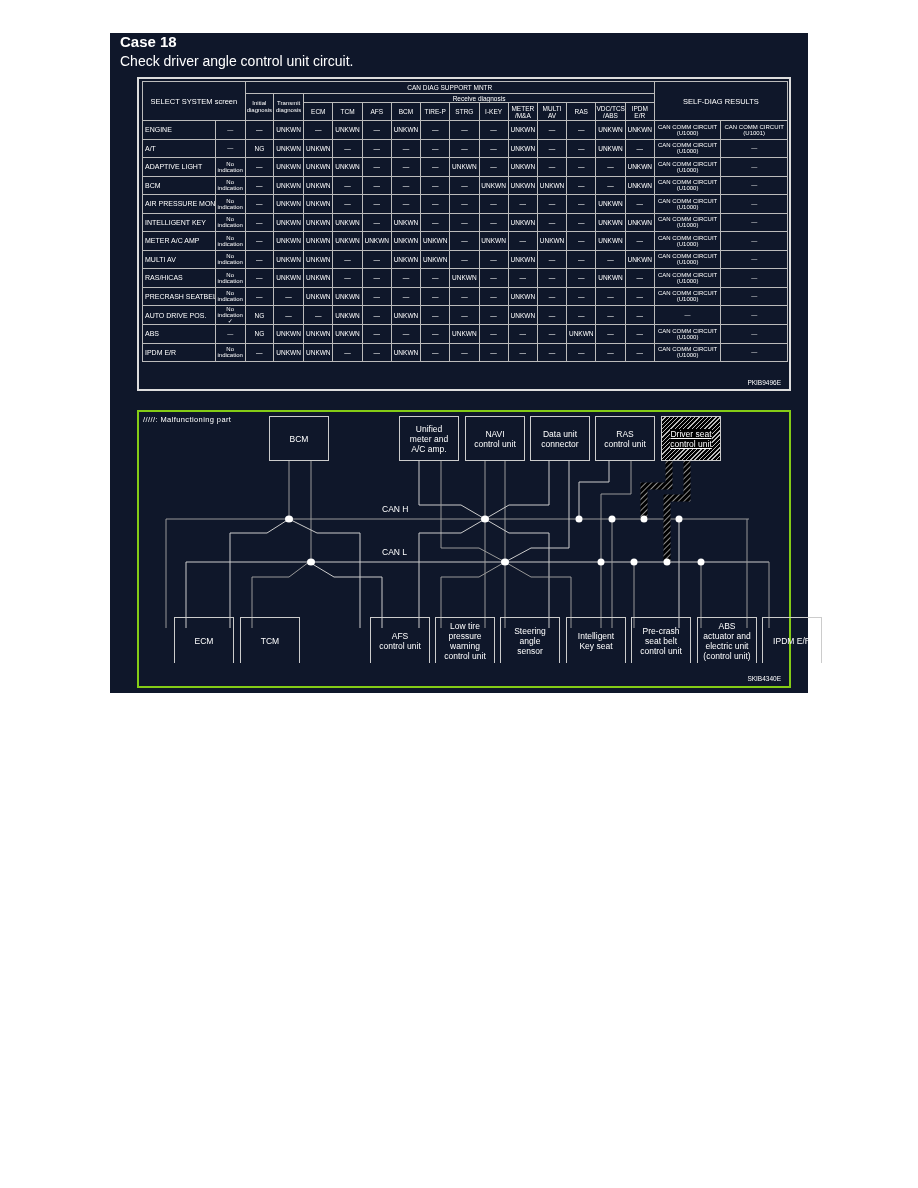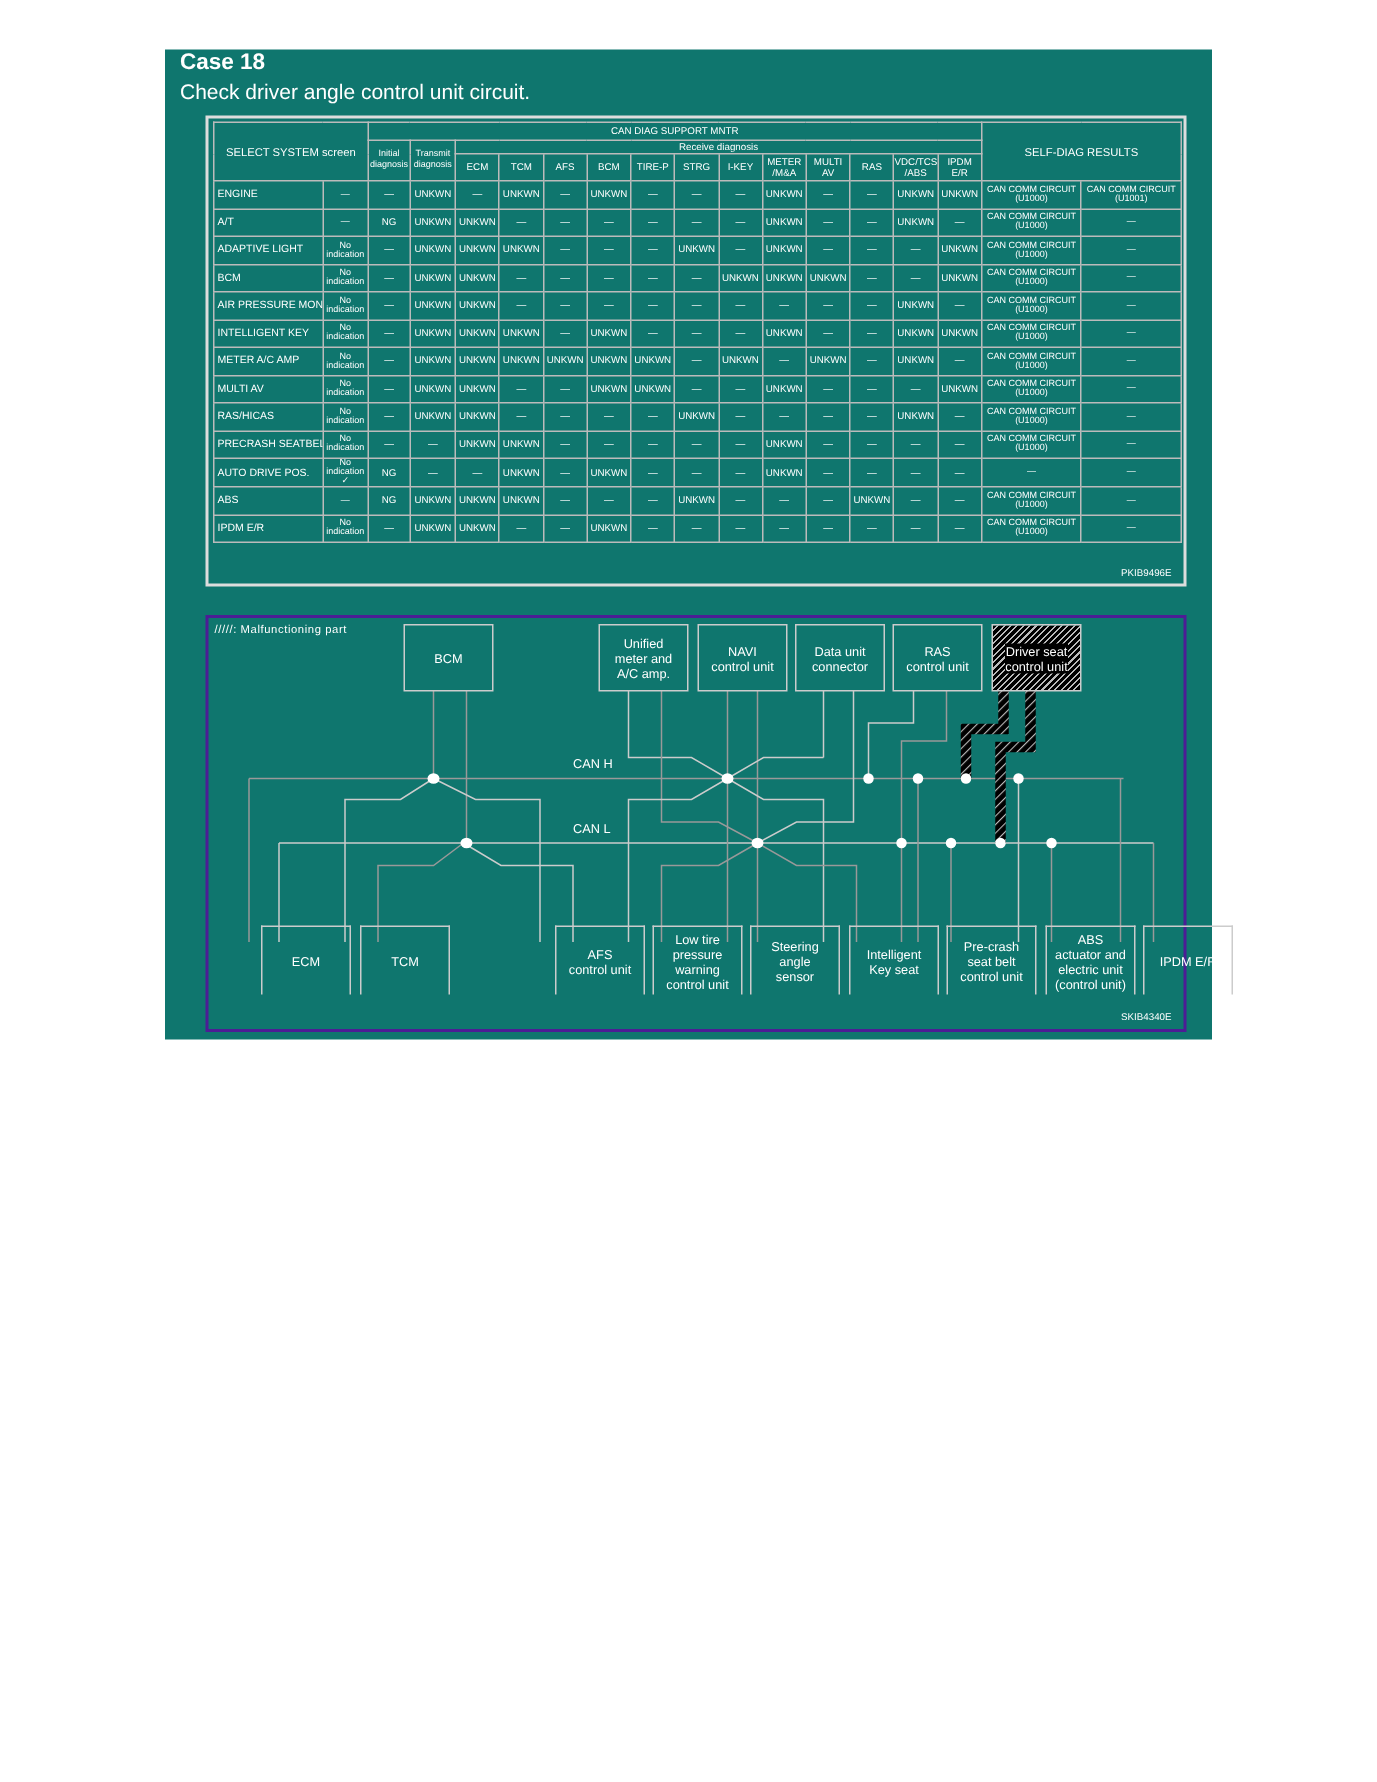--- a/index.html
+++ b/index.html
@@ -1,33 +1,33 @@
 <!DOCTYPE html>
 <html><head>
 <meta charset="utf-8">
 <style>
   html, body { margin:0; padding:0; background:#ffffff; }
   body { width:918px; height:1188px; position:relative; font-family:"Liberation Sans", sans-serif; }
-  .panel { position:absolute; left:110px; top:33px; width:698px; height:660px; background:#0f766e; color:#fff; }
+  .panel { position:absolute; left:110px; top:33px; width:698px; height:660px; background:#0f172a; color:#fff; }
   .case-title { position:absolute; left:10px; top:0px; font-size:15px; font-weight:bold; }
   .case-sub { position:absolute; left:10px; top:20px; font-size:14px; }
   .tbl-box { position:absolute; left:27px; top:44px; width:654px; height:314px; border:2px solid #ddd; box-sizing:border-box; }
   table.diag { position:absolute; left:3px; top:2px; border-collapse:collapse; table-layout:fixed; width:646px; }
   table.diag td { border:1px solid #bbb; font-size:6.5px; text-align:center; vertical-align:middle; padding:0; line-height:7px; overflow:hidden; white-space:nowrap; color:#fff; }
   table.diag td.sys { text-align:left; padding-left:2px; font-size:7px; }
   table.diag td.scr { font-size:6px; line-height:6px; }
   table.diag tr.body-row td { height:17.5px; }
   table.diag td.self { font-size:6px; line-height:6px; }
   .tbl-code { position:absolute; right:8px; bottom:3px; font-size:6.5px; color:#fff; }
-  .dgm-box { position:absolute; left:27px; top:377px; width:654px; height:278px; border:2px solid #4c1d95; box-sizing:border-box; }
+  .dgm-box { position:absolute; left:27px; top:377px; width:654px; height:278px; border:2px solid #84cc16; box-sizing:border-box; }
   .dgm-box svg { position:absolute; left:0; top:0; }
   .legend { position:absolute; left:4px; top:3px; font-size:7.5px; letter-spacing:0.4px; }
   .box { position:absolute; border:1.5px solid #ccc; box-sizing:border-box; font-size:8.5px; text-align:center; display:flex; align-items:center; justify-content:center; line-height:10px; white-space:pre-line; }
   .box.bottom { border-bottom:none;margin-left:35px; }
-  .hatch { background: repeating-linear-gradient(135deg, #000 0 2px, #bbb 2px 3px); }
+  .hatch { background: repeating-linear-gradient(135deg, #000 0 2px, #bbb 2px 3px); text-decoration: underline; }
   .hatch span { background:#000; }
   .can-label { position:absolute; font-size:8.5px; }
   .dgm-code { position:absolute; right:8px; bottom:4px; font-size:6.5px; }
 </style>
 </head>
 <body>
 
 <div class="panel">
   <div class="case-title">Case 18</div>
   <div class="case-sub">Check driver angle control unit circuit.</div>

